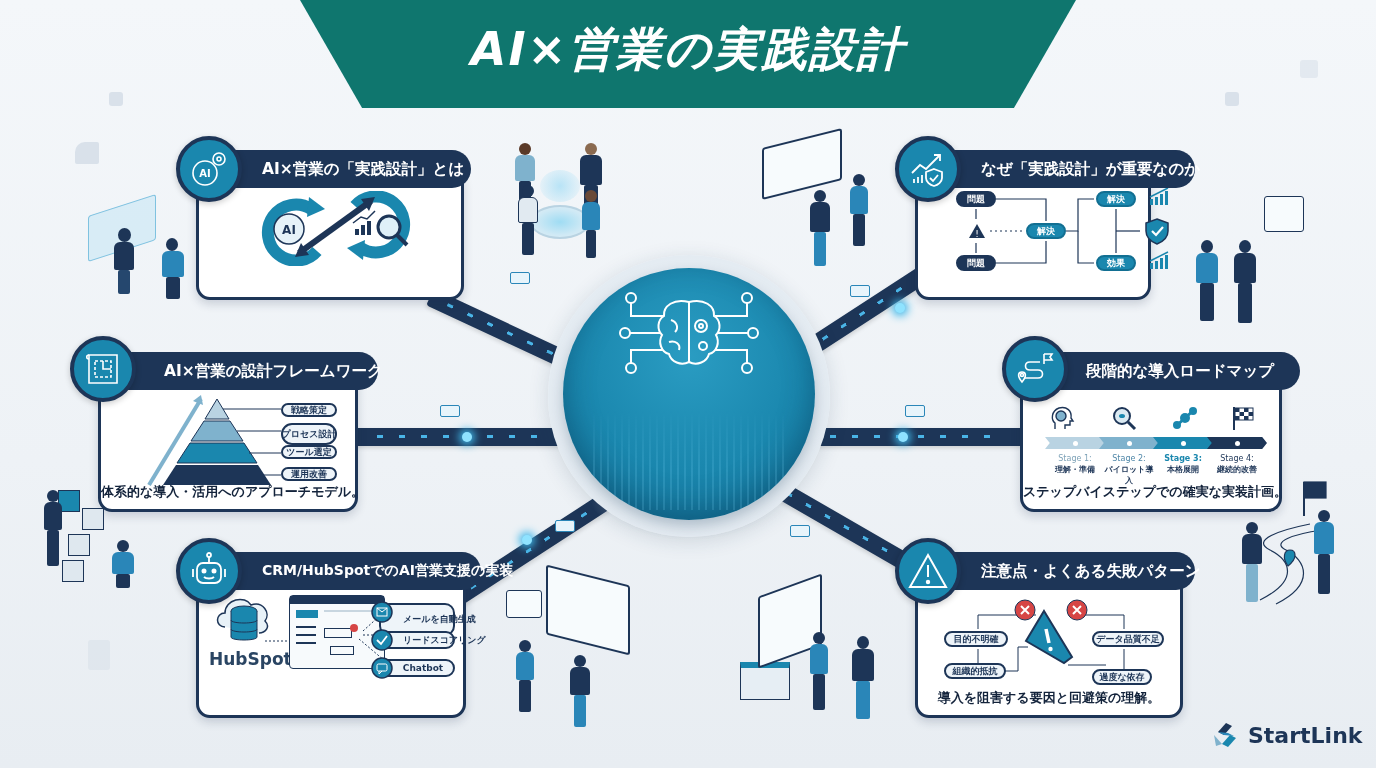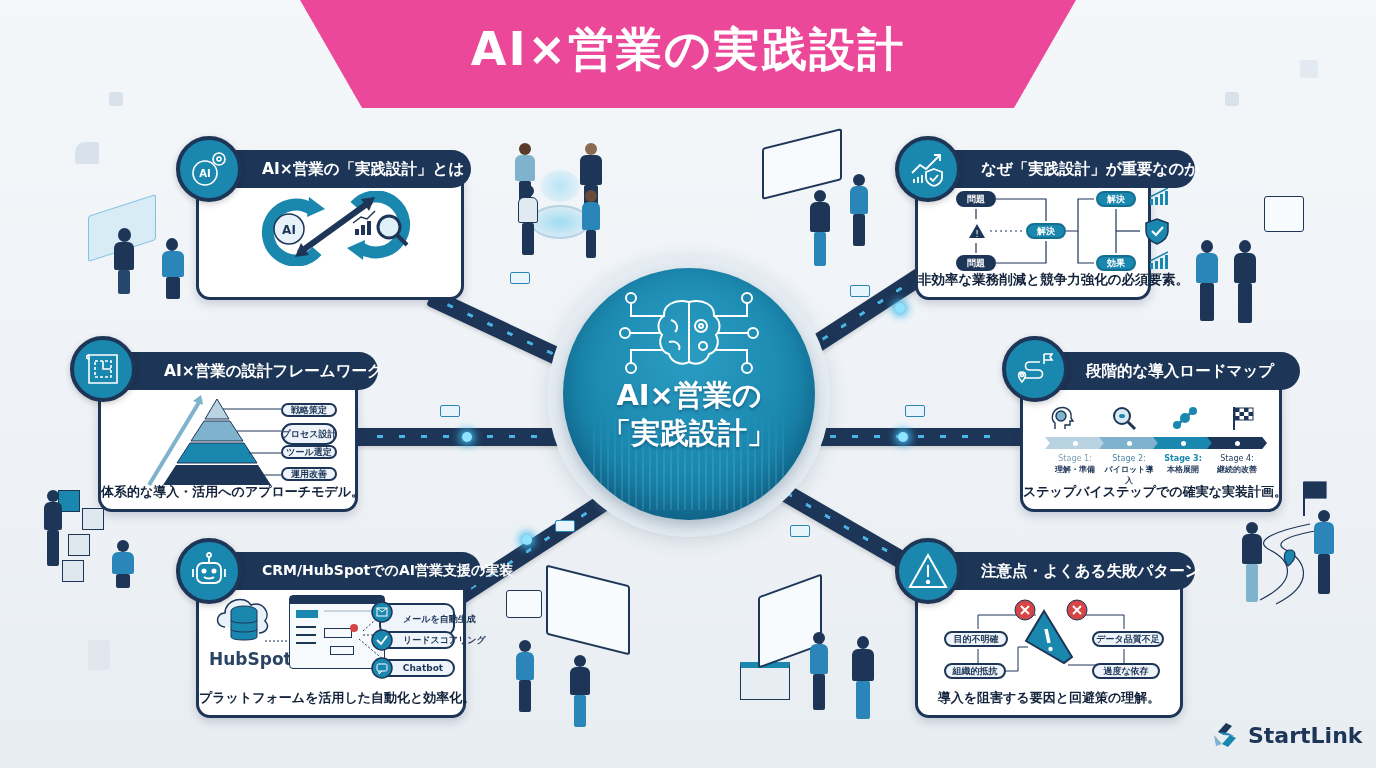--- a/index.html
+++ b/index.html
@@ -8,24 +8,24 @@
     font-family: "DejaVu Sans", "Liberation Sans", sans-serif;
     background: linear-gradient(180deg, #f4f7fa 0%, #eef2f6 60%, #e8edf2 100%);
     position: relative;
     color: #1b2f4a;
   }
   .abs { position: absolute; }
 
   
   .title-banner {
     position: absolute; left: 300px; top: 0; width: 776px; height: 108px;
-    background: #ec4899;
+    background: #0f766e;
     clip-path: polygon(0 0, 100% 0, 92% 100%, 8% 100%);
     border-radius: 0 0 30px 30px;
-    display: flex; align-items: center; justify-content: center;
+    display: flex; align-items: center; justify-content: center; font-style: italic;
   }
   .title-banner h1 {
     color: #fff; font-size: 46px; font-weight: bold; letter-spacing: 2px;
     margin-top: -8px;
   }
 
   
   .deco { position: absolute; background: #d9e1ea; border-radius: 3px; }
 
   
@@ -182,24 +182,20 @@
       <path d="M128 73 V60 H96"></path>
     <path d="M70 12 C55 8 44 16 45 26 C38 30 38 40 43 45 C39 52 42 62 50 64 C52 72 62 76 70 72 Z"></path>
     <path d="M70 12 C85 8 96 16 95 26 C102 30 102 40 97 45 C101 52 98 62 90 64 C88 72 78 76 70 72 Z"></path>
     <path d="M70 12 V72"></path>
     <path d="M52 30 C58 32 60 38 56 42"></path>
       <path d="M50 52 C56 50 62 54 60 60"></path>
     <circle cx="82" cy="36" r="6"></circle>
       <circle cx="82" cy="36" r="2"></circle>
     <circle cx="84" cy="56" r="4"></circle>
   </svg>
-  <div class="hub-text">
-    <div>AI×営業の</div>
-    <div>「実践設計」</div>
-  </div>
 </div>
 
 <div class="card" style="left:196px;top:170px;width:268px;height:130px;">
   <svg class="abs" style="left:52px;top:18px;" width="170" height="75" viewBox="0 0 170 75">
     <path d="M60 18 A28 28 0 1 0 66 60" fill="none" stroke="#1a87ae" stroke-width="12"></path>
     <path d="M110 57 A28 28 0 1 0 104 15" fill="none" stroke="#1a87ae" stroke-width="12"></path>
     <polygon points="58,6 74,18 56,26" fill="#1a87ae"></polygon>
     <polygon points="112,69 96,57 114,49" fill="#1a87ae"></polygon>
     <line x1="48" y1="62" x2="120" y2="10" stroke="#1d3557" stroke-width="6"></line>
     <polygon points="124,6 110,8 118,20" fill="#1d3557"></polygon>
@@ -258,21 +254,20 @@
       <path d="M13 2 L24 6 V14 C24 21 18 25 13 27 C8 25 2 21 2 14 V6 Z" fill="#1a87ae" stroke="#1d3557" stroke-width="1.5"></path>
       <path d="M8 14 L12 18 L19 10" stroke="#fff" stroke-width="2.2" fill="none"></path>
     </svg>
   <svg class="abs" style="left:230px;top:78px;" width="22" height="20" viewBox="0 0 22 20">
       <rect x="2" y="12" width="3" height="6" fill="#1a87ae"></rect>
       <rect x="7" y="10" width="3" height="8" fill="#1a87ae"></rect>
       <rect x="12" y="7" width="3" height="11" fill="#1a87ae"></rect>
       <rect x="17" y="4" width="3" height="14" fill="#1a87ae"></rect>
       <path d="M2 10 L20 1" stroke="#1a87ae" stroke-width="1.5"></path>
     </svg>
-  <div class="card-caption">非効率な業務削減と競争力強化の必須要素。</div>
 </div>
 <div class="card-header" style="left:925px;top:150px;width:270px;">
   <span>なぜ「実践設計」が重要なのか</span>
 </div>
 <div class="card-badge" style="left:895px;top:136px;">
   <svg width="44" height="44" viewBox="0 0 44 44" fill="none" stroke="#fff" stroke-width="1.8">
     <path d="M6 26 L14 18 L20 22 L34 8"></path>
       <path d="M28 8 H34 V14"></path>
     <path d="M8 36 V32 M12 36 V30 M16 36 V28"></path>
     <path d="M28 22 L36 25 V31 C36 35 32 38 28 39 C24 38 20 35 20 31 V25 Z"></path>
@@ -420,21 +415,20 @@
     </svg>
   <svg class="abs" style="left:172px;top:56px;" width="22" height="22" viewBox="0 0 22 22">
       <circle cx="11" cy="11" r="10" fill="#1a87ae" stroke="#1d3557" stroke-width="1.5"></circle>
       <path d="M6 11 L10 15 L16 7" fill="none" stroke="#fff" stroke-width="1.8"></path>
     </svg>
   <svg class="abs" style="left:172px;top:84px;" width="22" height="22" viewBox="0 0 22 22">
       <circle cx="11" cy="11" r="10" fill="#1a87ae" stroke="#1d3557" stroke-width="1.5"></circle>
       <rect x="6" y="7" width="10" height="7" rx="1.5" fill="none" stroke="#fff"></rect>
       <path d="M8 14 L8 17 L11 14" fill="none" stroke="#fff"></path>
     </svg>
-  <div class="card-caption" style="font-size:13px;">プラットフォームを活用した自動化と効率化。</div>
 </div>
 <div class="card-header" style="left:206px;top:552px;width:275px;font-size:14px;">
   <span>CRM/HubSpotでのAI営業支援の実装</span>
 </div>
 <div class="card-badge" style="left:176px;top:538px;">
   <svg width="44" height="44" viewBox="0 0 44 44" fill="none" stroke="#fff" stroke-width="1.8">
     <rect x="10" y="14" width="24" height="20" rx="6"></rect>
       <line x1="22" y1="8" x2="22" y2="14"></line>
       <circle cx="22" cy="6" r="2"></circle>
     <circle cx="17" cy="22" r="1.6" fill="#fff"></circle>
@@ -449,21 +443,21 @@
     <path d="M60 56 V42 H118"></path>
       <path d="M60 76 V98 H80"></path>
       <path d="M80 98 H100 V74 H110"></path>
     <path d="M206 56 V42 H150"></path>
       <path d="M206 76 V98 H188"></path>
       <path d="M150 92 H188"></path>
   </svg>
   <div class="pill" style="left:26px;top:58px;width:64px;height:16px;">目的不明確</div>
   <div class="pill" style="left:26px;top:90px;width:62px;height:16px;">組織的抵抗</div>
   <div class="pill" style="left:174px;top:58px;width:72px;height:16px;">データ品質不足</div>
-  <div class="pill" style="left:174px;top:90px;width:68px;height:16px;">過度な依存</div>
+  <div class="pill" style="left:174px;top:96px;width:60px;height:16px;">過度な依存</div>
   <svg class="abs" style="left:104px;top:34px;" width="52" height="60" viewBox="0 0 52 60">
     <polygon points="22,4 50,50 42,56 4,34" fill="#1a87ae" stroke="#1d3557" stroke-width="2"></polygon>
     <line x1="24" y1="22" x2="27" y2="36" stroke="#fff" stroke-width="3.5"></line>
       <circle cx="28.5" cy="42" r="2.2" fill="#fff"></circle>
   </svg>
   <svg class="abs" style="left:96px;top:26px;" width="22" height="22" viewBox="0 0 22 22">
       <circle cx="11" cy="11" r="10" fill="#d64545" stroke="#1d3557" stroke-width="1"></circle>
       <path d="M7 7 L15 15 M15 7 L7 15" stroke="#fff" stroke-width="2"></path>
     </svg>
   <svg class="abs" style="left:148px;top:26px;" width="22" height="22" viewBox="0 0 22 22">

